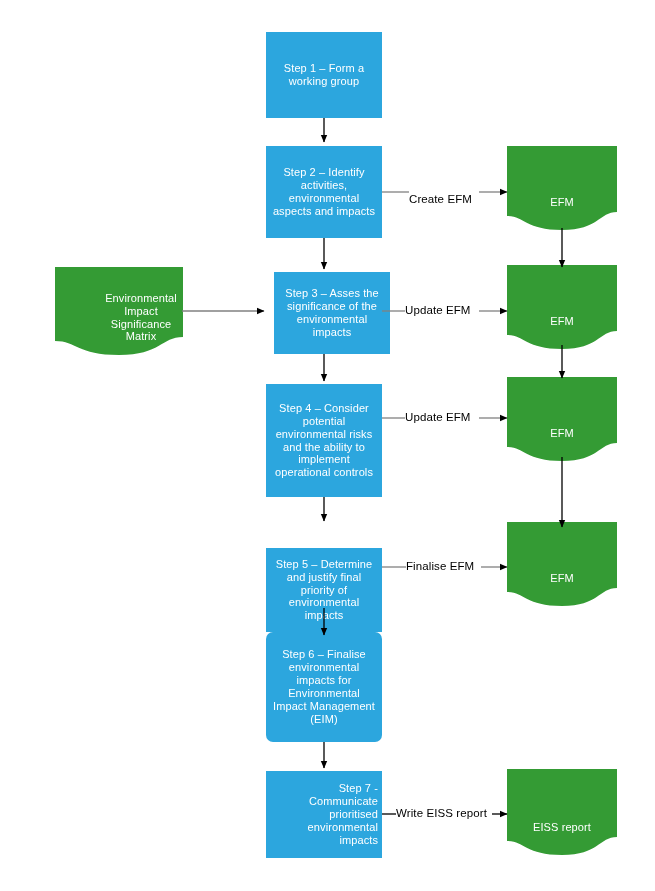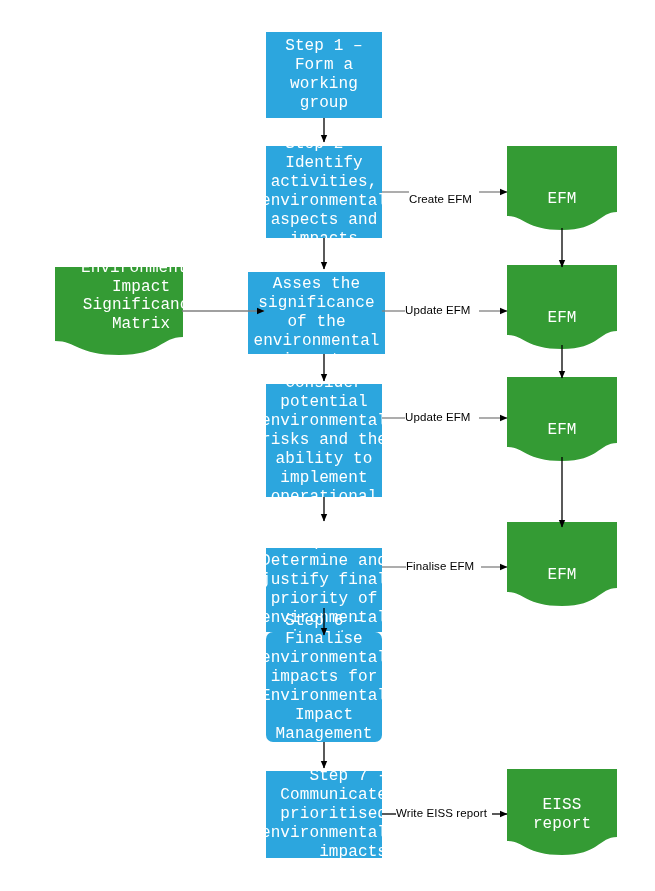--- a/index.html
+++ b/index.html
@@ -19,25 +19,24 @@
   }
   .node {
     position: absolute;
     box-sizing: border-box;
     display: flex;
     align-items: center;
     justify-content: center;
     text-align: center;
     color: #ffffff;
     line-height: 1.18;
-    font-size: 16px;
+    font-size: 11px;
     letter-spacing: 0.1px;
     white-space: pre-line;
     padding: 2px 4px;
-    font-family: Liberation Mono, monospace;
   }
   .step-node {
     background: #2CA6DE;
   }
   .doc-node {
     background: transparent;
   }
   .doc-shape {
     position: absolute;
     left: 0;
@@ -47,21 +46,21 @@
     z-index: 0;
   }
   .doc-label {
     position: relative;
     z-index: 1;
     width: 100%;
     display: block;
     text-align: center;
   }
   .doc-node {
-    align-items: flex-end;
+    align-items: center;
   }
   .doc-inner {
     position: relative;
     z-index: 1;
     width: 100%;
   }
   .connector {
     position: absolute;
     z-index: 2;
   }
@@ -128,21 +127,21 @@
   </svg>
 
   <div class="node step-node" style="left:266px; top:32px; width:116px; height:86px;">
     <span>Step 1 – Form a working group</span>
   </div>
 
   <div class="node step-node" style="left:266px; top:146px; width:116px; height:92px;">
     <span>Step 2 – Identify activities, environmental aspects and impacts</span>
   </div>
 
-  <div class="node step-node" style="left:248px; top:272px; width:137px; height:82px;">
+  <div class="node step-node" style="left:274px; top:272px; width:116px; height:82px;">
     <span>Step 3 – Asses the significance of the environmental impacts</span>
   </div>
 
   <div class="node step-node" style="left:266px; top:384px; width:116px; height:113px;justify-content:center;">
     <span>Step 4 – Consider potential environmental risks and the ability to implement operational controls</span>
   </div>
 
   <div class="node step-node" style="left:266px; top:524px; width:116px; height:84px;margin-top:24px;">
     <span>Step 5 – Determine and justify final priority of environmental impacts</span>
   </div>

